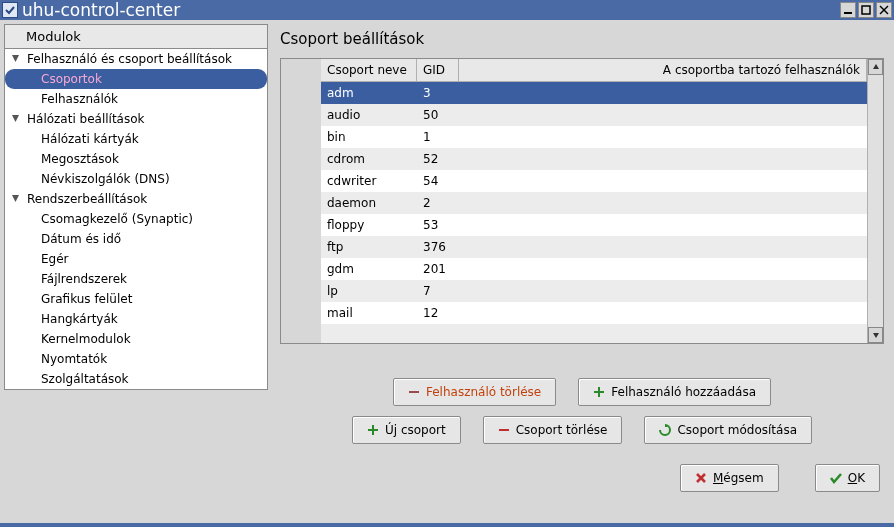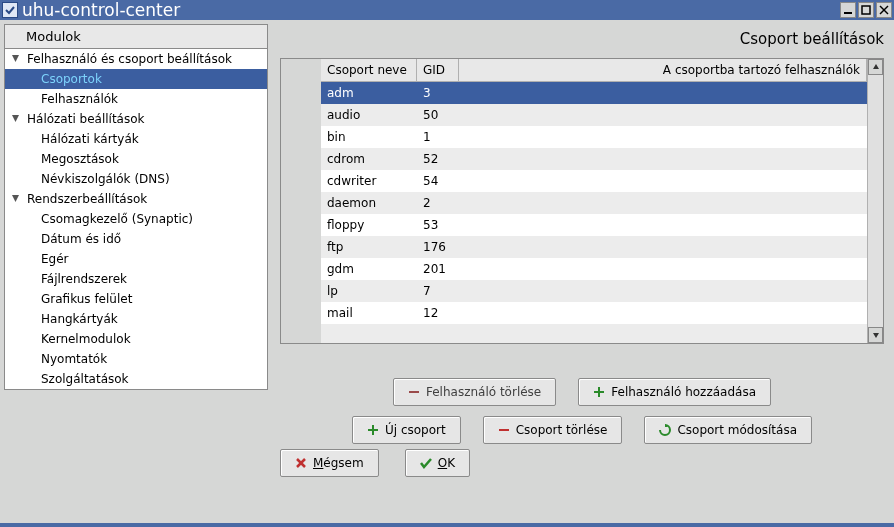--- a/index.html
+++ b/index.html
@@ -13,26 +13,26 @@
 .titlebar .win-btn svg { width: 10px; height: 10px; }
 
 .content { display: flex; padding: 4px; gap: 6px; height: 503px; }
 
 .sidebar { width: 264px; display: flex; flex-direction: column; }
 .sidebar-head { background: #e8e8e8; border: 1px solid #8a8a8a; padding: 4px 21px; font-size: 13px; }
 .tree { border: 1px solid #8a8a8a; border-top: none; background: #fff; flex: 0 0 auto; overflow: auto; }
 .tree-row { padding: 3px 6px; cursor: pointer; display: flex; align-items: flex-start; white-space: nowrap; }
 .tree-row.cat { font-weight: normal; }
 .tree-row.sub { padding-left: 36px; }
-.tree-row.selected { background: #3b5ea0; color: #7dd3fc; }
+.tree-row.selected { background: #3b5ea0; color: #f9a8d4; border-radius: 9px; }
 .expander { width: 12px; display: inline-block; margin-right: 4px; }
 .expander svg { width: 9px; height: 9px; }
 
 .main { flex: 1; display: flex; flex-direction: column; padding: 0 6px; }
-.main-title { text-align: right; font-size: 15px; padding: 6px 0 10px; }
+.main-title { text-align: left; font-size: 15px; padding: 6px 0 10px; }
 
 .table-wrap { display: flex; border: 1px solid #8a8a8a; height: 286px; }
 .table-container { flex: 1; overflow: hidden; background: #8b5cf6; display: flex; flex-direction: column; margin-left: 40px; }
 .thead { display: flex; background: #e8e8e8; border-bottom: 1px solid #b0b0b0; }
 .th { padding: 4px 6px; border-right: 1px solid #b0b0b0; cursor: pointer; }
 .th.c1 { width: 96px; }
 .th.c2 { width: 42px; }
 .th.c3 { flex: 1; text-align: right; }
 .tbody { flex: 1; overflow: hidden; }
 .trow { display: flex; height: 22px; align-items: center; }
@@ -45,23 +45,23 @@
 .td.c3 { flex: 1; }
 .vscroll { width: 16px; background: #e0e0e0; border-left: 1px solid #b0b0b0; position: relative; }
 .vscroll .arrow { height: 16px; background: #d6d7d6; border: 1px solid #888; display: flex; align-items: center; justify-content: center; cursor: pointer; }
 .vscroll .arrow svg { width: 8px; height: 8px; }
 .vscroll .track { position: absolute; top: 16px; bottom: 16px; left: 0; right: 0; }
 .vscroll .arrow.down { position: absolute; bottom: 0; left: 0; right: 0; }
 
 .button-rows { margin-top: 34px; display: flex; flex-direction: column; gap: 10px; align-items: center; }
 .brow { display: flex; gap: 22px; }
 .btn { background: #e6e6e6; border: 1px solid #8a8a8a; padding: 6px 14px; display: inline-flex; align-items: center; gap: 6px; cursor: pointer; border-radius: 2px; box-shadow: inset 1px 1px 0 #fff; }
-.btn.disabled { color: #404040; cursor: default; }
+.btn.disabled { color: #c2410c; cursor: default; }
 .btn svg { width: 12px; height: 12px; }
-.bottom-bar { display: flex; gap: 26px; margin-top: 5px; padding-right: 4px; }
+.bottom-bar { display: flex; justify-content: flex-end; gap: 36px; margin-top: 20px; padding-right: 4px; }
 .btn .ul { text-decoration: underline; }
 
 .footer-edge { position: absolute; bottom: 0; left: 0; right: 0; height: 4px; background: #4a6aa5; }
 </style>
 </head>
 <body>
 
 <div class="titlebar">
   <span class="app-icon">
     <svg viewBox="0 0 10 10">
@@ -167,21 +167,21 @@
               <div class="td c2">2</div>
               <div class="td c3"></div>
             </div>
             <div class="trow odd">
               <div class="td c1">floppy</div>
               <div class="td c2">53</div>
               <div class="td c3"></div>
             </div>
             <div class="trow even">
               <div class="td c1">ftp</div>
-              <div class="td c2">176</div>
+              <div class="td c2">376</div>
               <div class="td c3"></div>
             </div>
             <div class="trow odd">
               <div class="td c1">gdm</div>
               <div class="td c2">201</div>
               <div class="td c3"></div>
             </div>
             <div class="trow even">
               <div class="td c1">lp</div>
               <div class="td c2">7</div>

